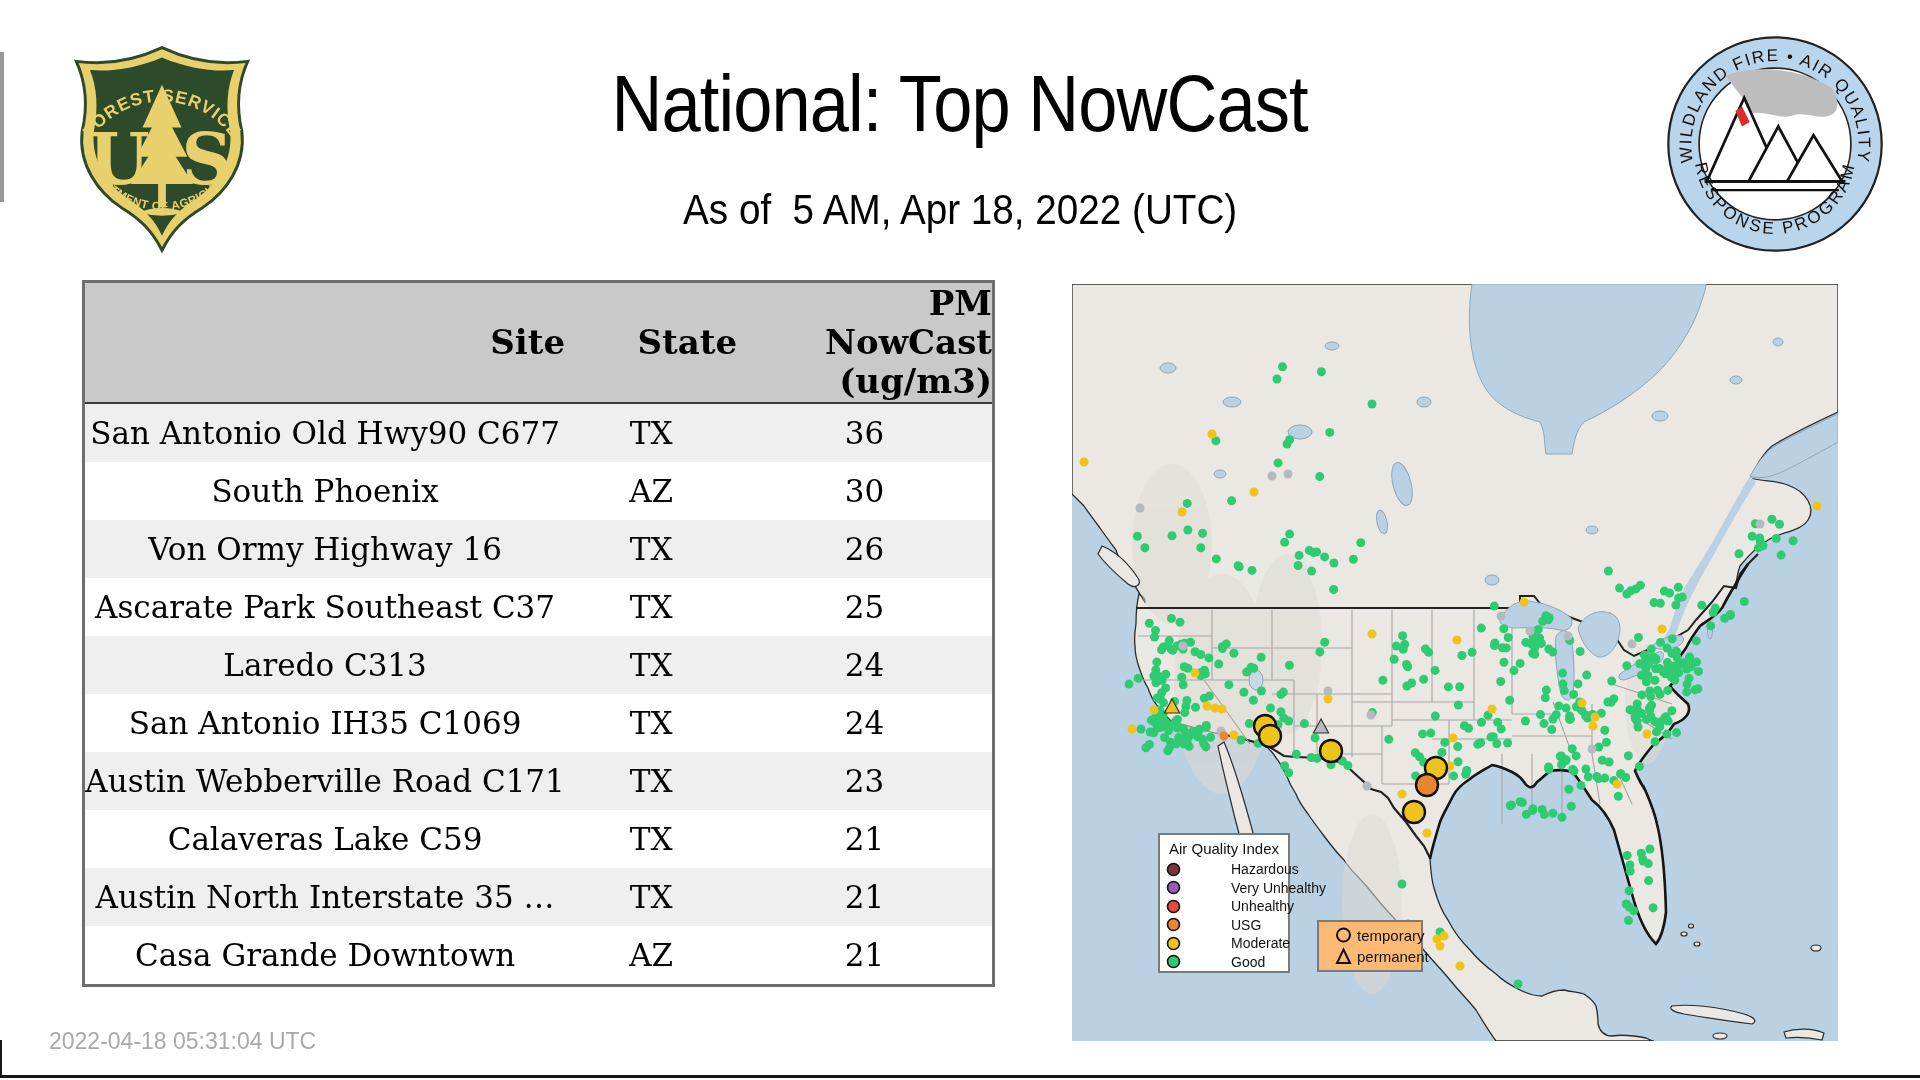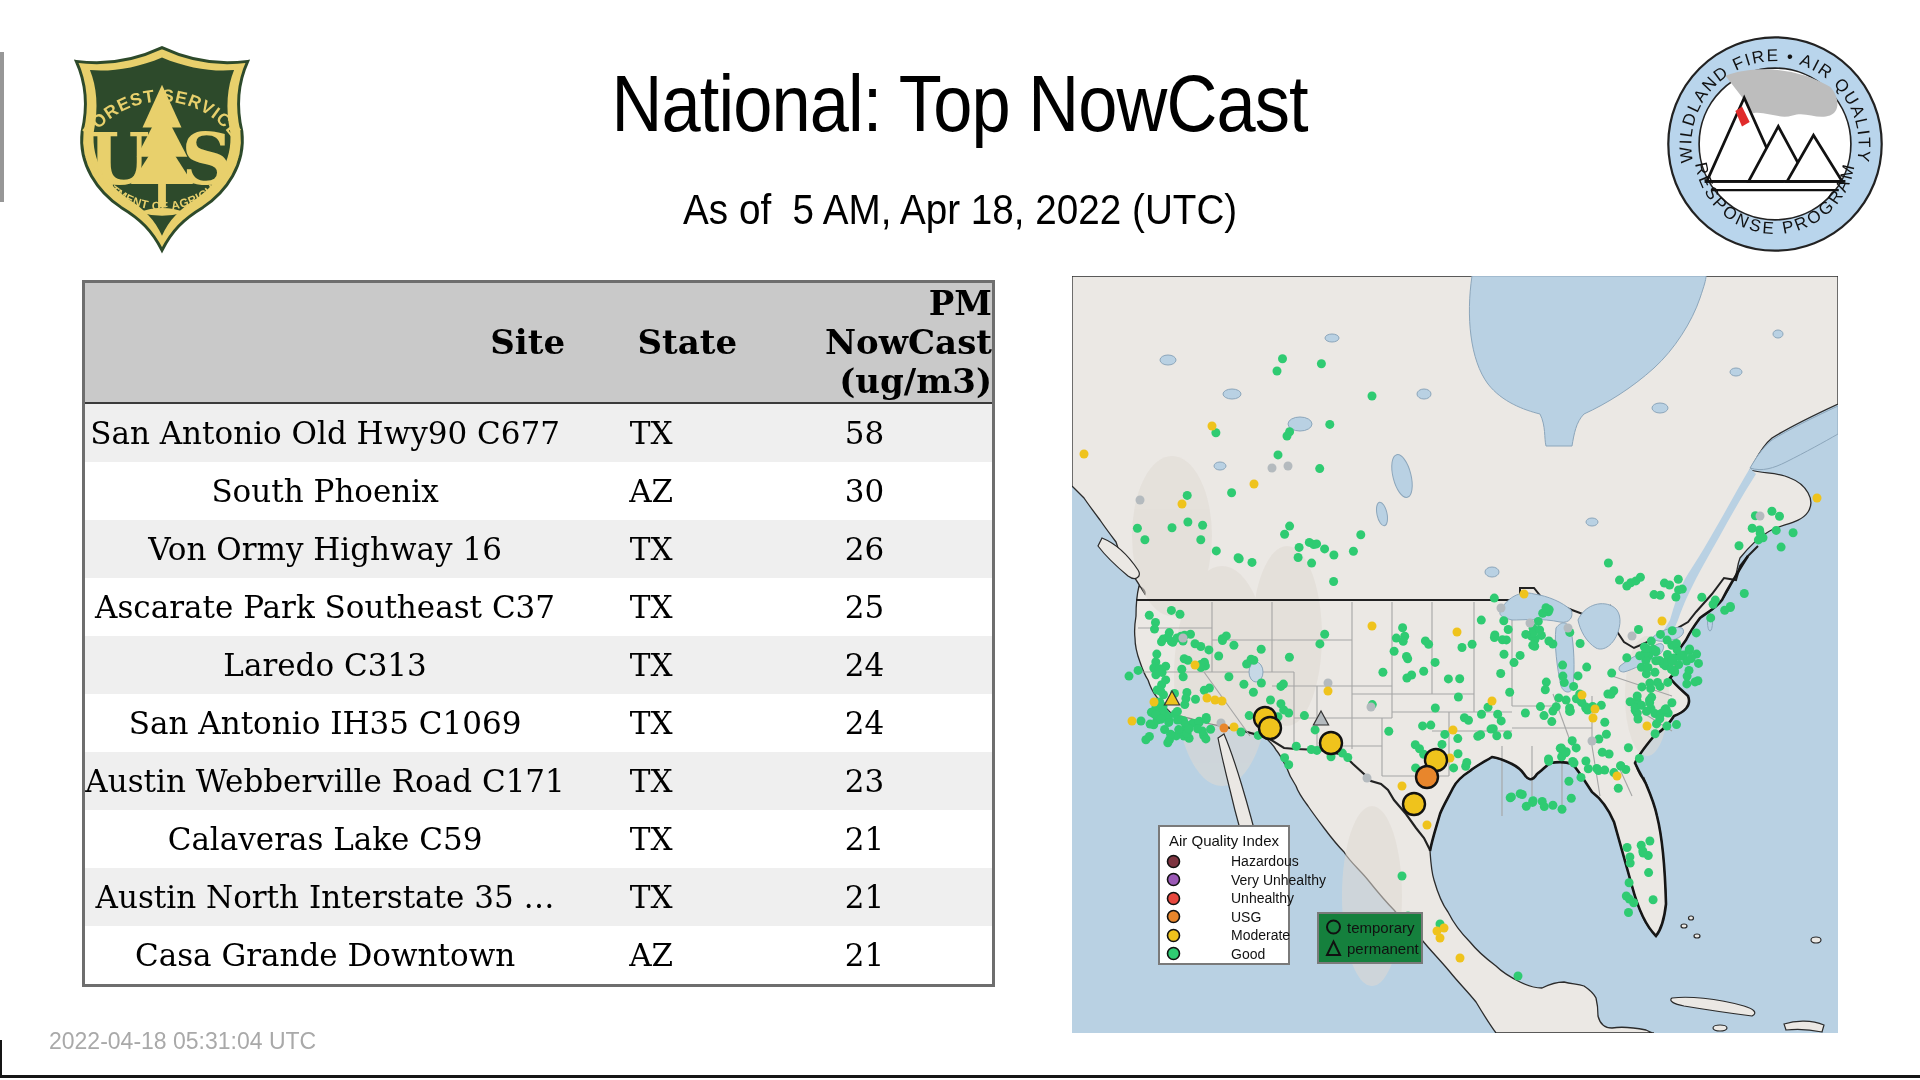--- a/index.html
+++ b/index.html
@@ -23,32 +23,32 @@
             border:3px solid #6e6e6e;font-family:"DejaVu Serif","Liberation Serif",serif;}
   .aq-table thead th{background:#c9c9c9;height:119px;font-size:34px;font-weight:bold;
             text-align:right;vertical-align:middle;border-bottom:2px solid #3a3a3a;
             white-space:pre-line;line-height:1.15;padding:0;}
   .aq-table td{height:58px;font-size:31px;text-align:center;vertical-align:middle;padding:0;}
   .aq-table tbody tr:nth-child(odd){background:#efefef;}
   .aq-table tbody tr:nth-child(even){background:#ffffff;}
   .col-site{width:484px;} .col-state{width:173px;} .col-val{width:256px;}
 
   
-  #map-wrap{position:absolute;left:1072px;top:276px;width:766px;height:757px;}
+  #map-wrap{position:absolute;left:1072px;top:284px;width:766px;height:757px;}
   #map-svg{position:absolute;left:0;top:0;}
 
   .map-legend{position:absolute;left:86px;top:549px;width:132px;height:140px;background:#fff;
       border:2px solid #7a7a7a;box-sizing:border-box;padding:4px 6px;}
   .map-legend .lg-title{font-size:15px;color:#111;text-align:center;margin:1px 0 3px 0;}
   .lg-item{display:flex;align-items:center;height:18.5px;gap:44px;}
   .lg-item svg{flex:0 0 15px;margin-right:6px;}
   .lg-item .lg-label{font-size:14px;color:#111;white-space:nowrap;}
 
-  .mk-legend{position:absolute;left:245px;top:636px;width:106px;height:52px;background:#15803d;
-      border:2px solid #7a7a7a;box-sizing:border-box;padding:3px 6px;}
+  .mk-legend{position:absolute;left:245px;top:636px;width:106px;height:52px;background:#fdba74;
+      border:2px solid #7a7a7a;box-sizing:border-box;padding:3px 16px;}
   .mk-item{display:flex;align-items:center;height:21px;}
   .mk-item svg{flex:0 0 17px;margin-right:5px;}
   .mk-item .mk-label{font-size:15px;color:#111;white-space:nowrap;}
 
   .timestamp{position:absolute;left:49px;top:1028px;font-size:23px;color:#a9a9a9;}
 
   
   .edge-sliver-left{position:absolute;left:0;top:52px;width:4px;height:150px;background:#979797;}
   .edge-line-bottom{position:absolute;left:0;top:1075px;width:1920px;height:3px;background:#151515;}
   .edge-sliver-bl{position:absolute;left:0;top:1040px;width:2px;height:38px;background:#151515;}
@@ -122,21 +122,21 @@
         <th class="col-state">State</th>
         <th class="col-val">PM
 NowCast
 (ug/m3)</th>
       </tr>
     </thead>
     <tbody id="table-body">
         <tr>
           <td>San Antonio Old Hwy90 C677</td>
           <td>TX</td>
-          <td>58</td>
+          <td>36</td>
         </tr>
         <tr>
           <td>South Phoenix</td>
           <td>AZ</td>
           <td>30</td>
         </tr>
         <tr>
           <td>Von Ormy Highway 16</td>
           <td>TX</td>
           <td>26</td>

